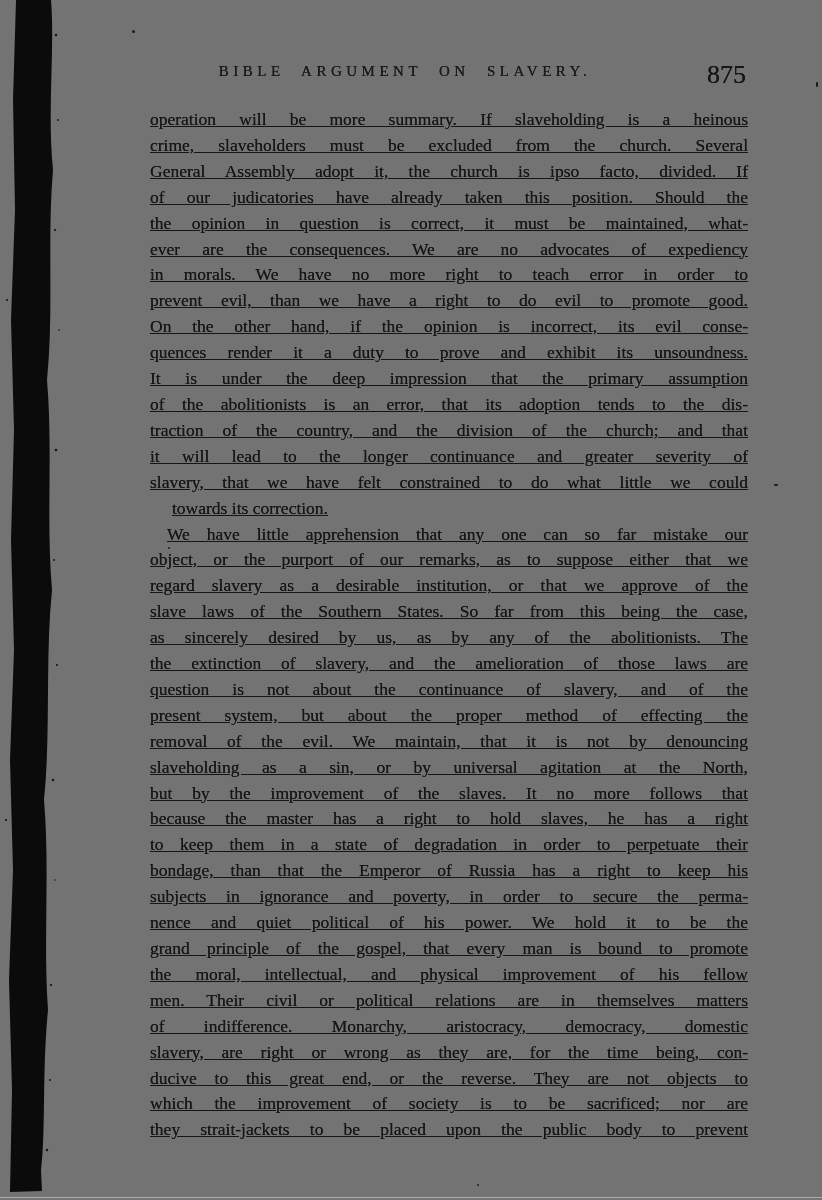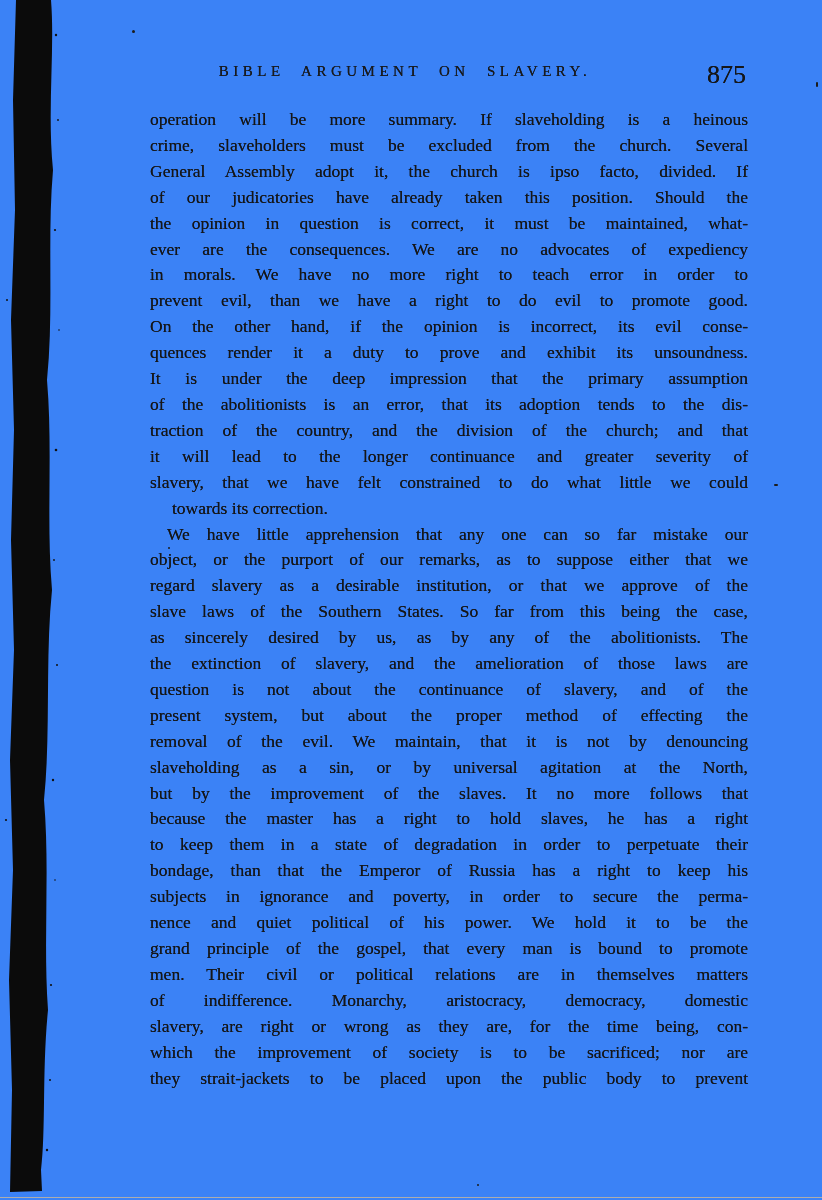--- a/index.html
+++ b/index.html
@@ -4,21 +4,21 @@
 <style>
   html, body {
     margin: 0;
     padding: 0;
     background: #ffffff;
   }
   .page {
     position: relative;
     width: 822px;
     height: 1200px;
-    background: #3b82f6;
+    background: #737373;
     overflow: hidden;
     font-family: "Liberation Serif", "DejaVu Serif", serif;
     color: #151515;
   }
   
   .gutter {
     position: absolute;
     left: 0;
     top: 0;
     width: 70px;
@@ -52,20 +52,21 @@
     font-size: 26px;
     color: #171717;
     text-shadow: 0 0 0.6px rgba(0,0,0,0.85);
   }
   
   .text-block {
     position: absolute;
     left: 150px;
     top: 107px;
     width: 598px;
+    text-decoration: underline;
   }
   .line {
     font-size: 17.5px;
     line-height: 25.9px;
     text-align: justify;
     text-align-last: justify;
     white-space: normal;
     color: #161616;
     text-shadow: 0 0 0.55px rgba(10,10,10,0.8);
   }
@@ -159,23 +160,25 @@
         <div class="line">present system, but about the proper method of effecting the</div>
         <div class="line">removal of the evil.  We maintain, that it is not by denouncing</div>
         <div class="line">slaveholding as a sin, or by universal agitation at the North,</div>
         <div class="line">but by the improvement of the slaves.  It no more follows that</div>
         <div class="line">because the master has a right to hold slaves, he has a right</div>
         <div class="line">to keep them in a state of degradation in order to perpetuate their</div>
         <div class="line">bondage, than that the Emperor of Russia has a right to keep his</div>
         <div class="line">subjects in ignorance and poverty, in order to secure the perma-</div>
         <div class="line">nence and quiet political of his power.  We hold it to be the</div>
         <div class="line">grand principle of the gospel, that every man is bound to promote</div>
+        <div class="line">the moral, intellectual, and physical improvement of his fellow</div>
         <div class="line">men.  Their civil or political relations are in themselves matters</div>
         <div class="line">of indifference.  Monarchy, aristocracy, democracy, domestic</div>
         <div class="line">slavery, are right or wrong as they are, for the time being, con-</div>
+        <div class="line">ducive to this great end, or the reverse.  They are not objects to</div>
         <div class="line">which the improvement of society is to be sacrificed; nor are</div>
         <div class="line">they strait-jackets to be placed upon the public body to prevent</div>
       </div>
     </div>
 
   <div class="speck" style="left:132px; top:30px; width:3px; height:3px;"></div>
   <div class="speck" style="left:816px; top:82px; width:2px; height:5px; border-radius:1px;"></div>
   <div class="speck" style="left:774px; top:484px; width:4px; height:2px; border-radius:1px;"></div>
   <div class="speck" style="left:477px; top:1184px; width:2px; height:2px;"></div>
   <div class="speck" style="left:168px; top:547px; width:2px; height:2px;"></div>

